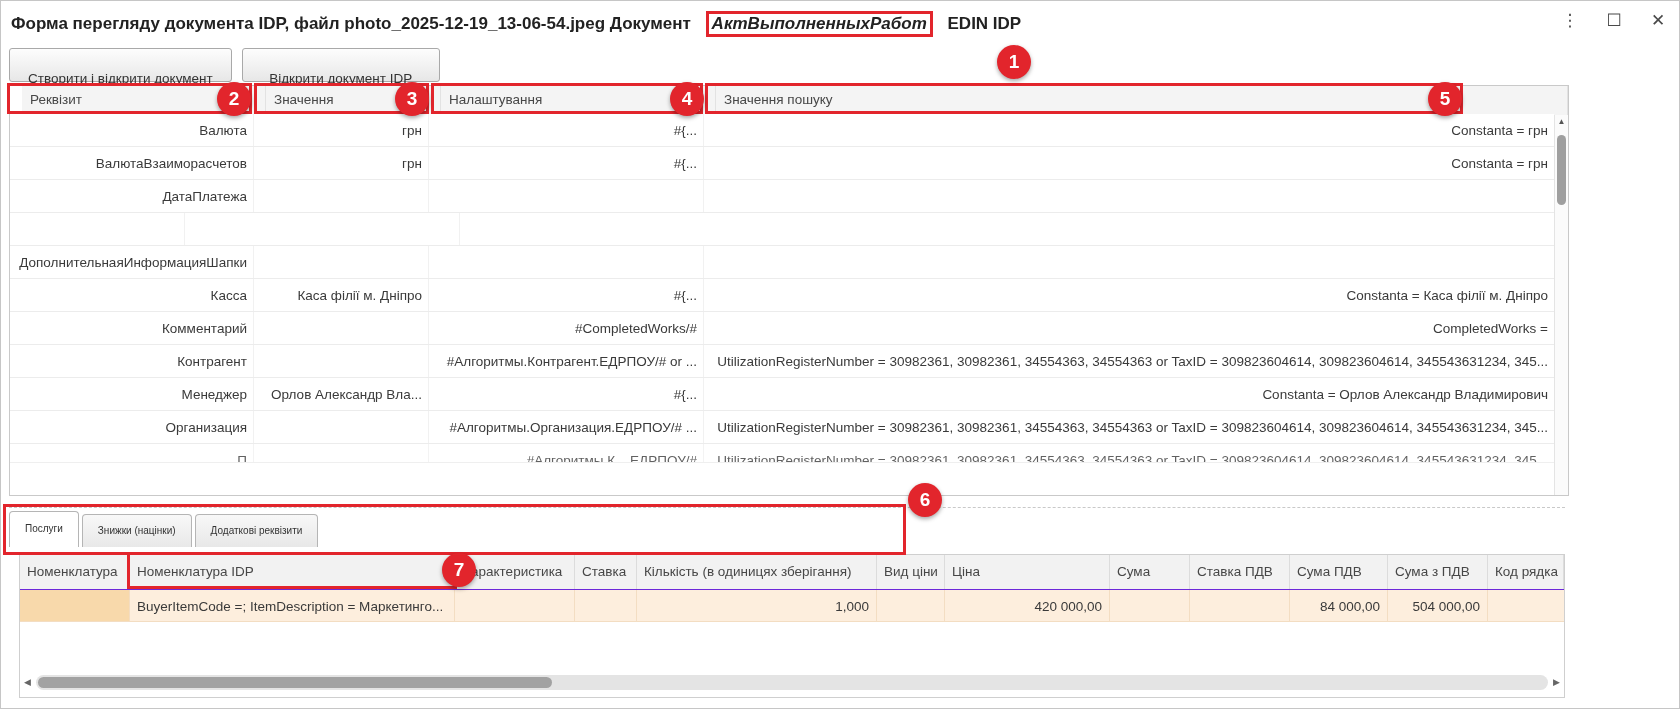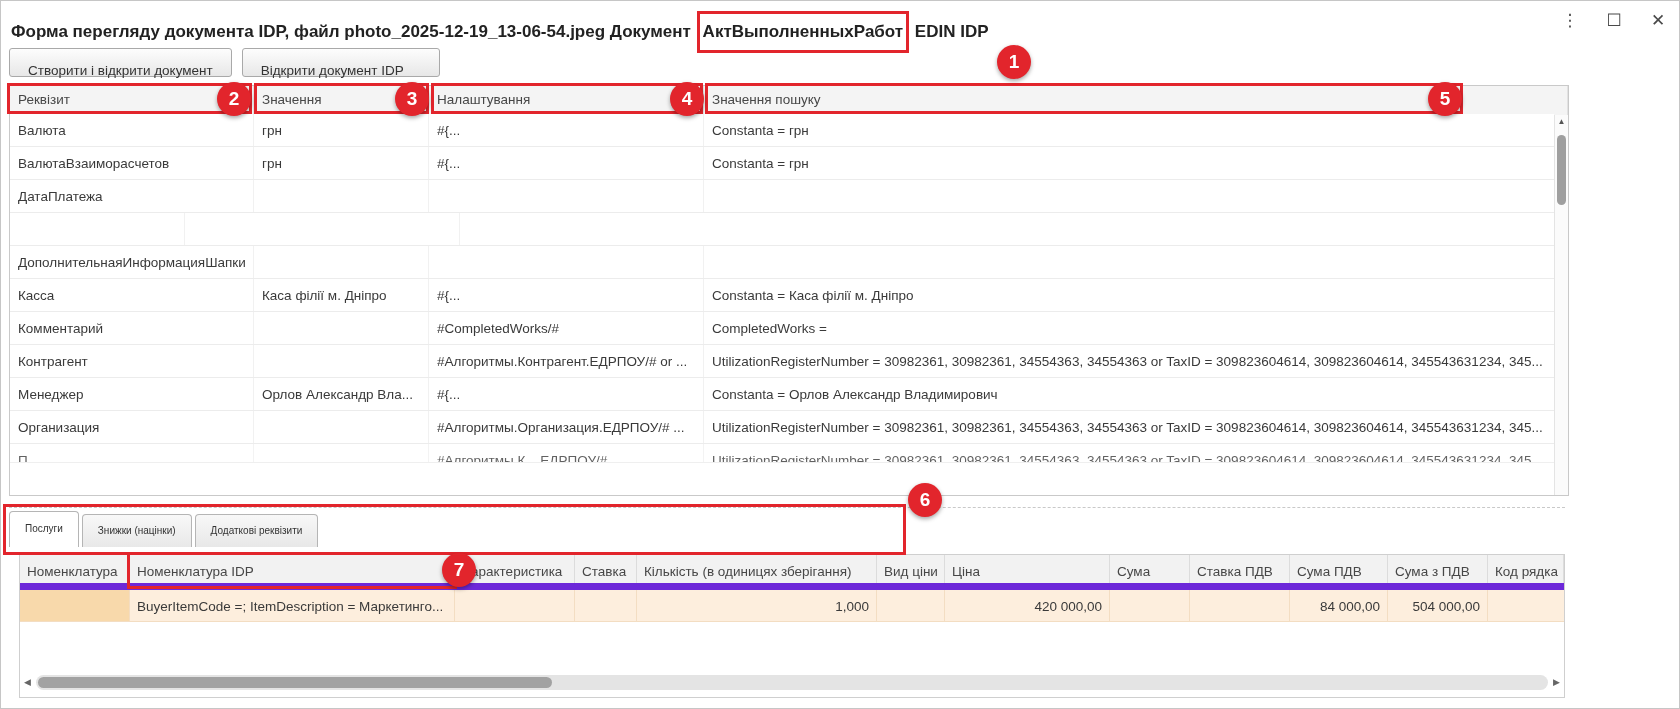--- a/index.html
+++ b/index.html
@@ -6,38 +6,38 @@
   html,body { background:#e9e9e9; }
   body { font-family: "Liberation Sans", sans-serif; }
 
   .window { position:relative; width:1680px; height:709px; background:#fff;
             border:1px solid #c6c6c6; overflow:hidden; box-shadow:0 2px 4px rgba(0,0,0,.25); }
 
   
   .titlebar { position:absolute; left:0; top:0; right:0; height:44px; background:#fff; }
   .title { position:absolute; left:10px; top:10px; font-size:17px; font-weight:bold; color:#222;
            white-space:nowrap; }
-  .title .hl { border:3px solid #e2252c; padding:8px 3px; margin:0 1px; display:inline-block; line-height:20px; }
+  .title .hl { border:3px solid #e2252c; padding:0 3px; margin:0 10px; display:inline-block; line-height:20px;font-style:italic; }
   .win-controls { position:absolute; right:10px; top:8px; display:flex; gap:22px; color:#555; }
   .win-btn { font-size:17px; line-height:24px; width:22px; text-align:center; cursor:pointer; color:#4a4a4a; }
 
   
   .toolbar { position:absolute; left:8px; top:47px; display:flex; gap:10px; }
-  .btn { height:29px; padding:8px 18px; min-width:198px; font-size:13.5px; color:#333;
+  .btn { height:29px; padding:16px 18px; min-width:198px; font-size:13.5px; color:#333;
          background:linear-gradient(#fdfdfd,#e7e7e7); border:1px solid #a9a9a9; border-radius:3px;
-         text-align:left; line-height:27px; }
+         text-align:center; line-height:27px; }
 
   
   .grid-top { position:absolute; left:8px; top:84px; width:1560px; height:411px;
               border:1px solid #c9c9c9; background:#fff; overflow:hidden; }
-  .gt-header { display:flex; height:40px; background:#f4f4f4; border-bottom:1px solid #d8d8d8; }
+  .gt-header { display:flex; height:40px; background:#f4f4f4; border-bottom:1px solid #d8d8d8;margin-left:12px; }
   .gt-header .hcell { font-size:13.5px; color:#474747; padding:6px 0 0 8px; white-space:nowrap;
                       overflow:hidden; border-right:1px solid #e2e2e2; }
   .gt-body { position:absolute; left:0; top:28px; right:14px; bottom:0; overflow:hidden; }
-  .trow { display:flex; height:33px; border-bottom:1px solid #ececec; background:#fff; }
+  .trow { display:flex; height:33px; border-bottom:1px solid #ececec; background:#fff;text-align:right; }
   .trow.clipped { height:19px; overflow:hidden; opacity:.8; }
   .tcell { font-size:13.5px; color:#3a3a3a; padding:9px 6px 0 8px; white-space:nowrap;
            overflow:hidden; border-right:1px solid #f1f1f1; }
   .c-req { width:244px; } .c-val { width:175px; } .c-set { width:275px; } .c-src { flex:1; border-right:none; }
   .hc-req { width:244px; } .hc-val { width:175px; } .hc-set { width:275px; } .hc-src { flex:1; }
 
   
   .vscroll { position:absolute; top:29px; right:0; width:14px; bottom:0; background:#fbfbfb;
              border-left:1px solid #e4e4e4; }
   .vscroll .up { position:absolute; top:2px; left:0; right:0; text-align:center; font-size:8px; color:#555; }
@@ -49,21 +49,21 @@
   
   .tabs { position:absolute; left:8px; top:510px; display:flex; align-items:flex-end; z-index:2; }
   .tab { height:33px; padding:0 15px; margin-right:3px; font-size:10px; color:#333;
          background:linear-gradient(#f8f8f8,#e8e8e8); border:1px solid #b5b5b5; border-bottom:none;
          border-radius:4px 4px 0 0; line-height:31px; white-space:nowrap; }
   .tab.active { background:#fff; height:36px; line-height:34px; font-weight:normal; }
 
   
   .grid-bottom { position:absolute; left:18px; top:553px; width:1546px; height:144px;
                  border:1px solid #cfcfcf; background:#fff; overflow:hidden; }
-  .gb-header { display:flex; height:35px; background:#f2f2f2; border-bottom:7px solid #6d28d9; }
+  .gb-header { display:flex; height:35px; background:#f2f2f2; border-bottom:1px solid #6d28d9; }
   .gb-header .bhcell { font-size:13.5px; color:#474747; padding:9px 4px 0 7px; white-space:nowrap;
                        overflow:hidden; border-right:1px solid #dcdcdc; }
   .brow { display:flex; height:32px;border-radius:15px; }
   .bcell { font-size:13.5px; color:#3a3a3a; padding:9px 7px 0 7px; white-space:nowrap; overflow:hidden;
            background:#fdeedd; border-right:1px solid #f3ddc2; border-bottom:1px solid #f3ddc2; }
   .bcell.first { background:#f8d9ab; }
   .num { text-align:right; }
   .bw0{width:110px}.bw1{width:325px}.bw2{width:120px}.bw3{width:62px}.bw4{width:240px}.bw5{width:68px}
   .bw6{width:165px}.bw7{width:80px}.bw8{width:100px}.bw9{width:98px}.bw10{width:100px}.bw11{flex:1;border-right:none}
 

